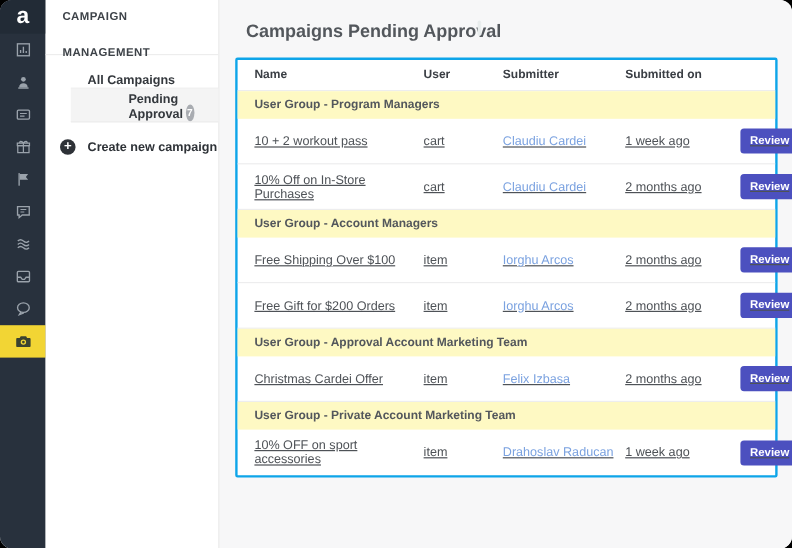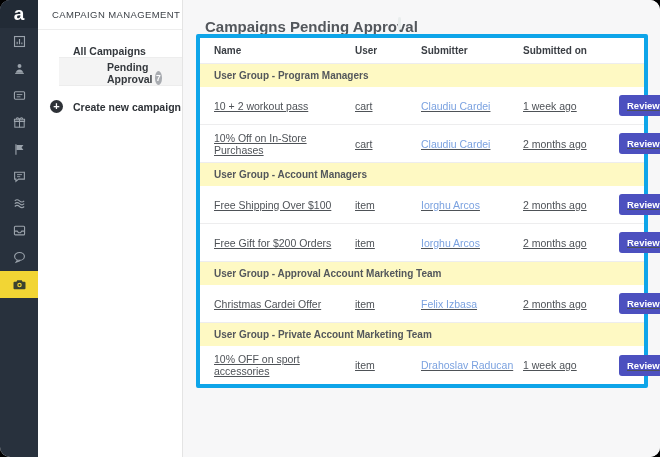--- a/index.html
+++ b/index.html
@@ -10,40 +10,40 @@
   .rail { width:38px; background:#28313d; display:flex; flex-direction:column; flex-shrink:0; }
   .rail-logo { height:28px; display:flex; align-items:center; justify-content:center;
                color:#fff; font-weight:bold; font-size:19px; background:#222b36; cursor:pointer; }
   .rail-item { height:27px; display:flex; align-items:center; justify-content:center; cursor:pointer; }
   .rail-item svg { width:15px; height:15px; }
   .rail-item.active { background:#f2d534; }
 
   
   .sidebar { width:145px; background:#fff; border-right:1px solid #e4e4e4; flex-shrink:0;
              display:flex; flex-direction:column; }
-  .sb-title { height:30px; line-height:30px; padding-left:14px; font-size:9.5px; font-weight:normal;
+  .sb-title { height:46px; line-height:30px; padding-left:14px; font-size:9.5px; font-weight:bold;
               letter-spacing:.4px; color:#3d4248; border-bottom:1px solid #ededed; }
   .sb-item { height:28px; display:flex; align-items:flex-end; padding-left:14px; font-size:10.5px;
              color:#34383d; font-weight:bold; border-bottom:1px solid #ededed; cursor:pointer;margin-left:21px; }
   .sb-item.active { background:#f4f4f4;padding-left:48px; }
   .sb-badge { margin-left:auto; margin-right:20px; width:14px; height:14px; border-radius:50%;
               background:#a9acb1; color:#fff; font-size:8.5px; font-weight:bold;
               display:flex; align-items:center; justify-content:center; }
   .sb-create { margin-top:14px; display:flex; align-items:center; padding-left:12px;
                font-size:10.5px; color:#2e3237; font-weight:bold; cursor:pointer; }
   .plus-circle { width:13px; height:13px; border-radius:50%; background:#2e3237; color:#fff;
                  font-size:11px; line-height:12px; text-align:center; margin-right:10px; font-weight:bold; }
 
   
   .main { flex:1; background:#f7f7f8; position:relative; overflow:hidden; }
   .main-title { position:absolute; left:22px; top:18px; font-size:15px; color:#53575c; }
   .scroll-mark { position:absolute; left:215px; top:17px; width:3px; height:13px; background:#e9eded; border-radius:2px; }
 
-  .card { position:absolute; left:13px; top:34px; width:452px; background:#fff;
-          border:4px solid #0ea5e9; border-radius:2px; }
+  .card { position:absolute; left:13px; top:48px; width:452px; background:#fff;
+          border:2px solid #0ea5e9; border-radius:2px; }
   .trow { display:grid; grid-template-columns:155px 66px 102px 96px 1fr; align-items:center;
           border-bottom:1px solid #ededee; }
   .trow > :first-child { padding-left:14px; }
   .thead { height:26px; font-size:10px; font-weight:bold; color:#3a3e44; }
   .group { height:23px; background:#fef9c3; font-size:10px; color:#53575c;
            display:block; line-height:23px; padding-left:14px;font-weight:bold; }
   .drow { height:38px; font-size:10.5px; color:#4e5257;text-decoration:underline; }
   .cell-link { color:#7ba2e0; cursor:pointer; }
   .cell-action { display:flex; justify-content:flex-end; padding-right:7px; }
   .review-btn { background:#4c50bf; color:#fff; font-size:9.5px; font-weight:bold;

